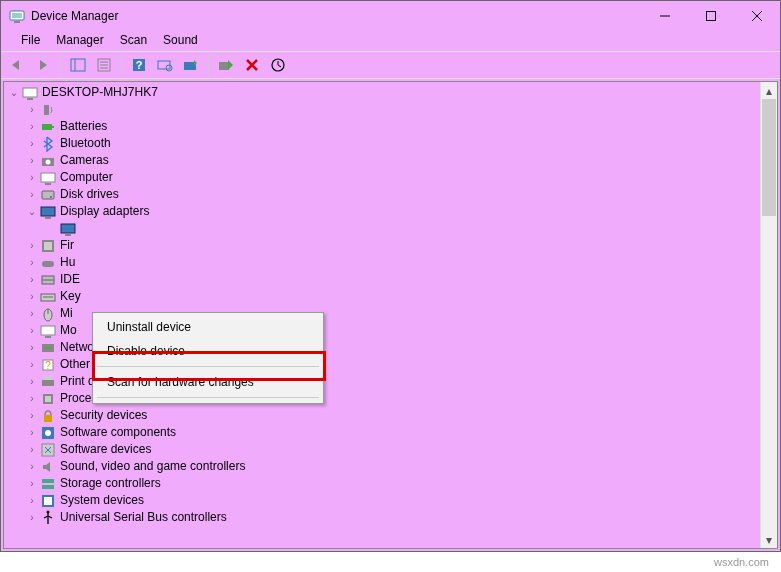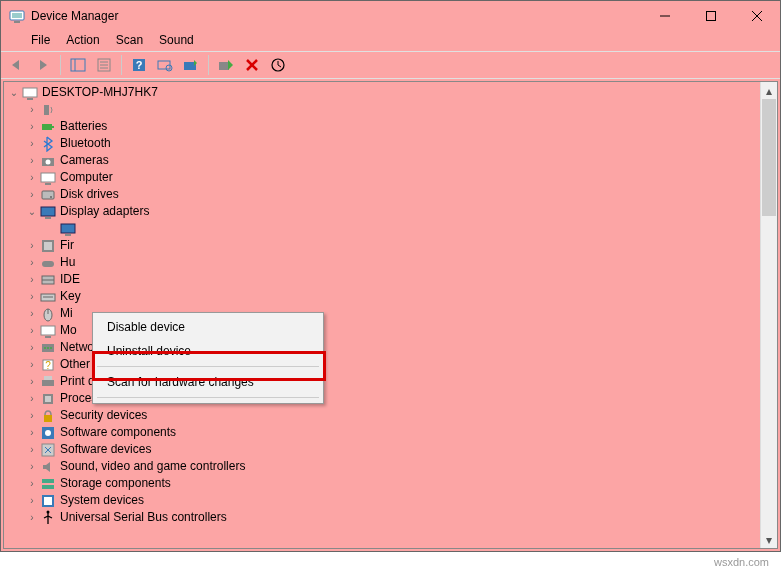--- a/index.html
+++ b/index.html
@@ -1,23 +1,23 @@
 <!DOCTYPE html>
 <html><head>
 <meta charset="utf-8">
 <style>
   * { box-sizing: border-box; }
   body { margin: 0; font-family: "Segoe UI", Tahoma, sans-serif; font-size: 12px; background: #fff; color: #000; width: 781px; height: 572px; overflow: hidden; position: relative; }
-  .window { width: 781px; height: 552px; border: 1px solid #666; display: flex; flex-direction: column; background: #fca5a5; }
+  .window { width: 781px; height: 552px; border: 1px solid #666; display: flex; flex-direction: column; background: #f0abfc; }
   .titlebar { display: flex; align-items: center; height: 30px; padding: 0 0 0 8px; }
   .title-icon { width: 16px; height: 16px; margin-right: 6px; display: inline-flex; align-items: center; justify-content: center; }
   .title-text { flex: 1; font-size: 12px; }
   .win-controls { display: flex; }
   .win-btn { width: 46px; height: 30px; display: flex; align-items: center; justify-content: center; }
-  .menubar { display: flex; height: 20px; padding: 0 22px; }
+  .menubar { display: flex; height: 20px; padding: 0 12px; }
   .menu-item { padding: 2px 8px; }
   .toolbar { display: flex; align-items: center; height: 28px; padding: 2px 4px; border-top: 1px solid #e0e0e0; border-bottom: 1px solid #e0e0e0; gap: 2px; }
   .tool-btn { width: 24px; height: 24px; display: flex; align-items: center; justify-content: center; border: 1px solid transparent; }
   .tool-sep { width: 1px; height: 20px; background: #ccc; margin: 0 3px; }
   .content { flex: 1; position: relative; border: 1px solid #888; margin: 2px; overflow: hidden; }
   .tree { position: absolute; top: 0; left: 0; right: 17px; bottom: 0; overflow: hidden; padding: 2px 0; }
   .scrollbar { position: absolute; top: 0; right: 0; bottom: 0; width: 17px; background: #f0f0f0; border-left: 1px solid #ddd; }
   .scroll-thumb { position: absolute; top: 0; left: 1px; right: 1px; height: 25%; background: #cdcdcd; }
   .scroll-arrow { position: absolute; left: 0; right: 0; height: 17px; display: flex; align-items: center; justify-content: center; color: #555; }
   .scroll-arrow.up { top: 0; } .scroll-arrow.down { bottom: 0; }
@@ -64,21 +64,21 @@
           <svg width="10" height="10">
             <line x1="0" y1="0" x2="10" y2="10" stroke="#000"></line>
             <line x1="10" y1="0" x2="0" y2="10" stroke="#000"></line>
           </svg>
         </div>
     </div>
   </div>
 
   <div class="menubar">
     <div class="menu-item">File</div>
-    <div class="menu-item">Action</div>
+    <div class="menu-item">Manager</div>
     <div class="menu-item">Scan</div>
     <div class="menu-item">Sound</div>
   </div>
 
   <div class="toolbar">
     <div class="tool-btn">
         <svg width="16" height="14">
           <path d="M10 2 L3 7 L10 12 Z" fill="#888"></path>
         </svg>
       </div>
@@ -374,21 +374,21 @@
             <span>Sound, video and game controllers</span>
           </div>
           <div class="node indent1">
             <span class="expander">›</span>
             <span class="node-icon">
               <svg width="16" height="16">
                 <rect x="2" y="3" width="12" height="4" fill="#4a8"></rect>
                 <rect x="2" y="9" width="12" height="4" fill="#4a8"></rect>
               </svg>
             </span>
-            <span>Storage components</span>
+            <span>Storage controllers</span>
           </div>
           <div class="node indent1">
             <span class="expander">›</span>
             <span class="node-icon">
               <svg width="16" height="16">
                 <rect x="2" y="2" width="12" height="12" fill="#3a7ab8"></rect>
                 <rect x="4" y="4" width="8" height="8" fill="#fff"></rect>
               </svg>
             </span>
             <span>System devices</span>
@@ -405,22 +405,22 @@
           </div>
         </div>
     </div>
     <div class="scrollbar">
       <div class="scroll-arrow up">▴</div>
       <div class="scroll-thumb" style="top:17px;"></div>
       <div class="scroll-arrow down">▾</div>
     </div>
 
     <div class="context-menu">
+      <div class="ctx-item">Uninstall device</div>
       <div class="ctx-item">Disable device</div>
-      <div class="ctx-item">Uninstall device</div>
       <div class="ctx-sep"></div>
       <div class="ctx-item">Scan for hardware changes</div>
       <div class="ctx-sep"></div>
     </div>
     <div class="highlight-box"></div>
   </div>
 </div>
 
 <div class="watermark">wsxdn.com</div>
 

